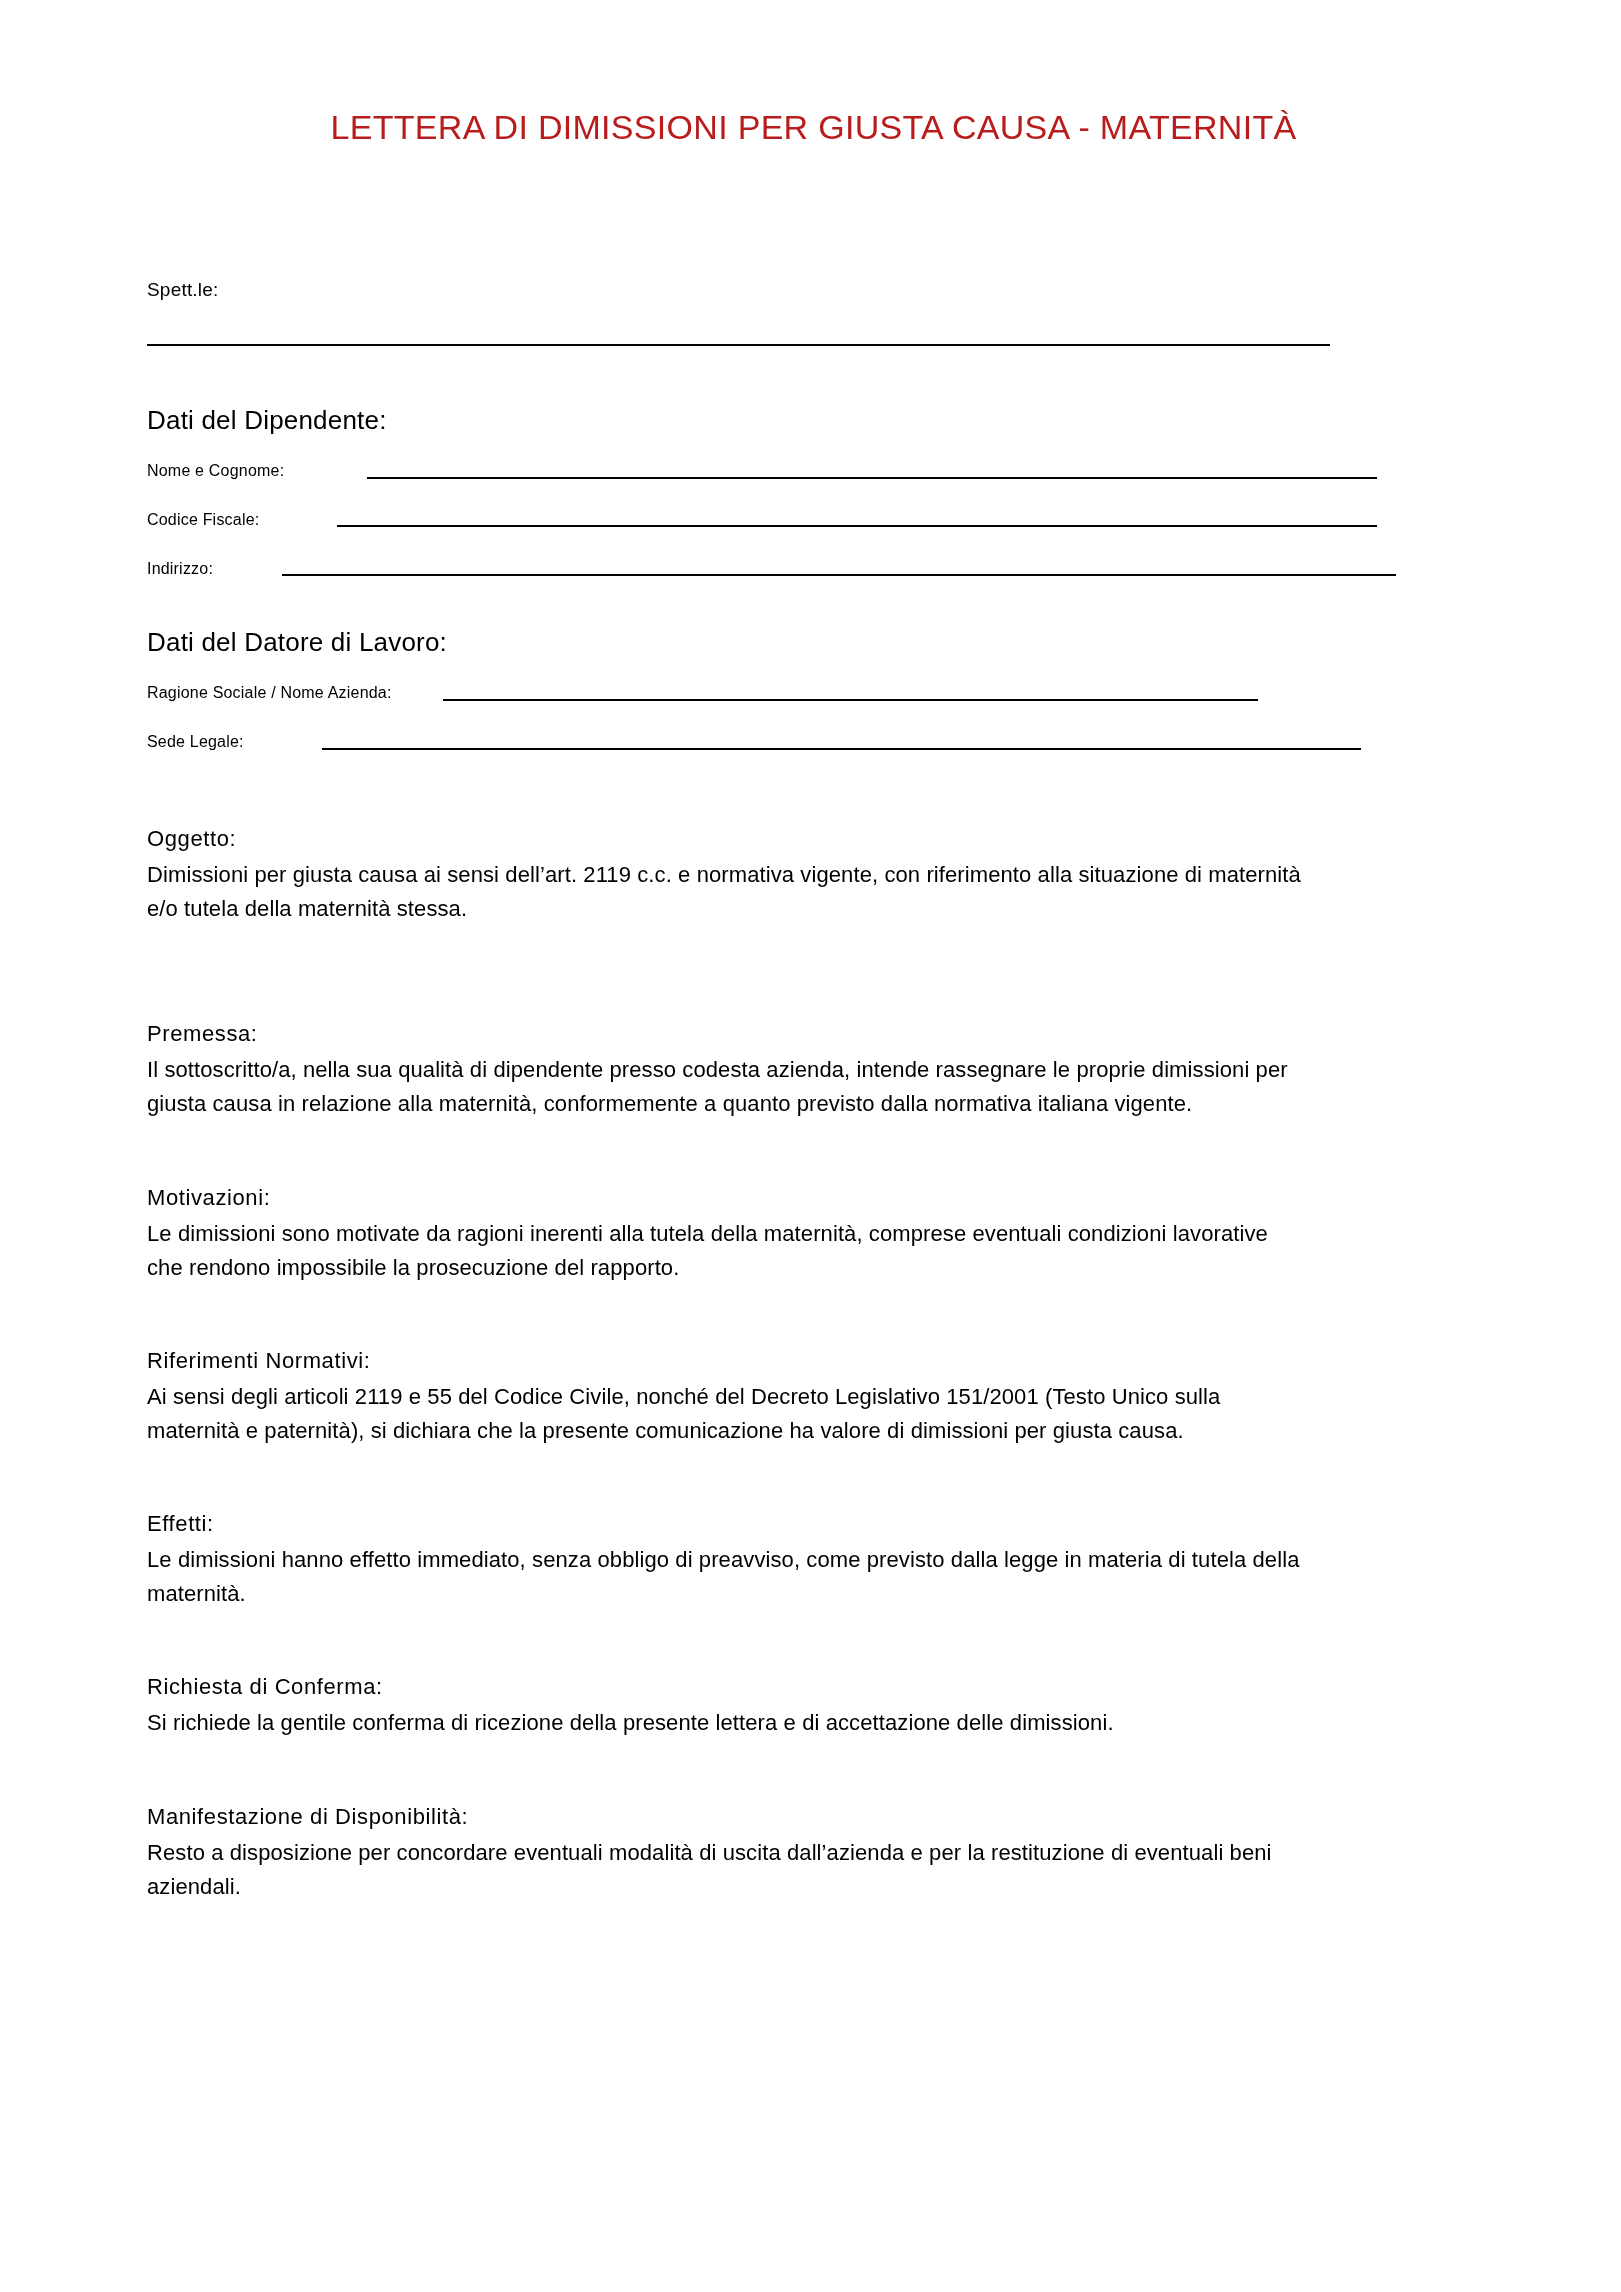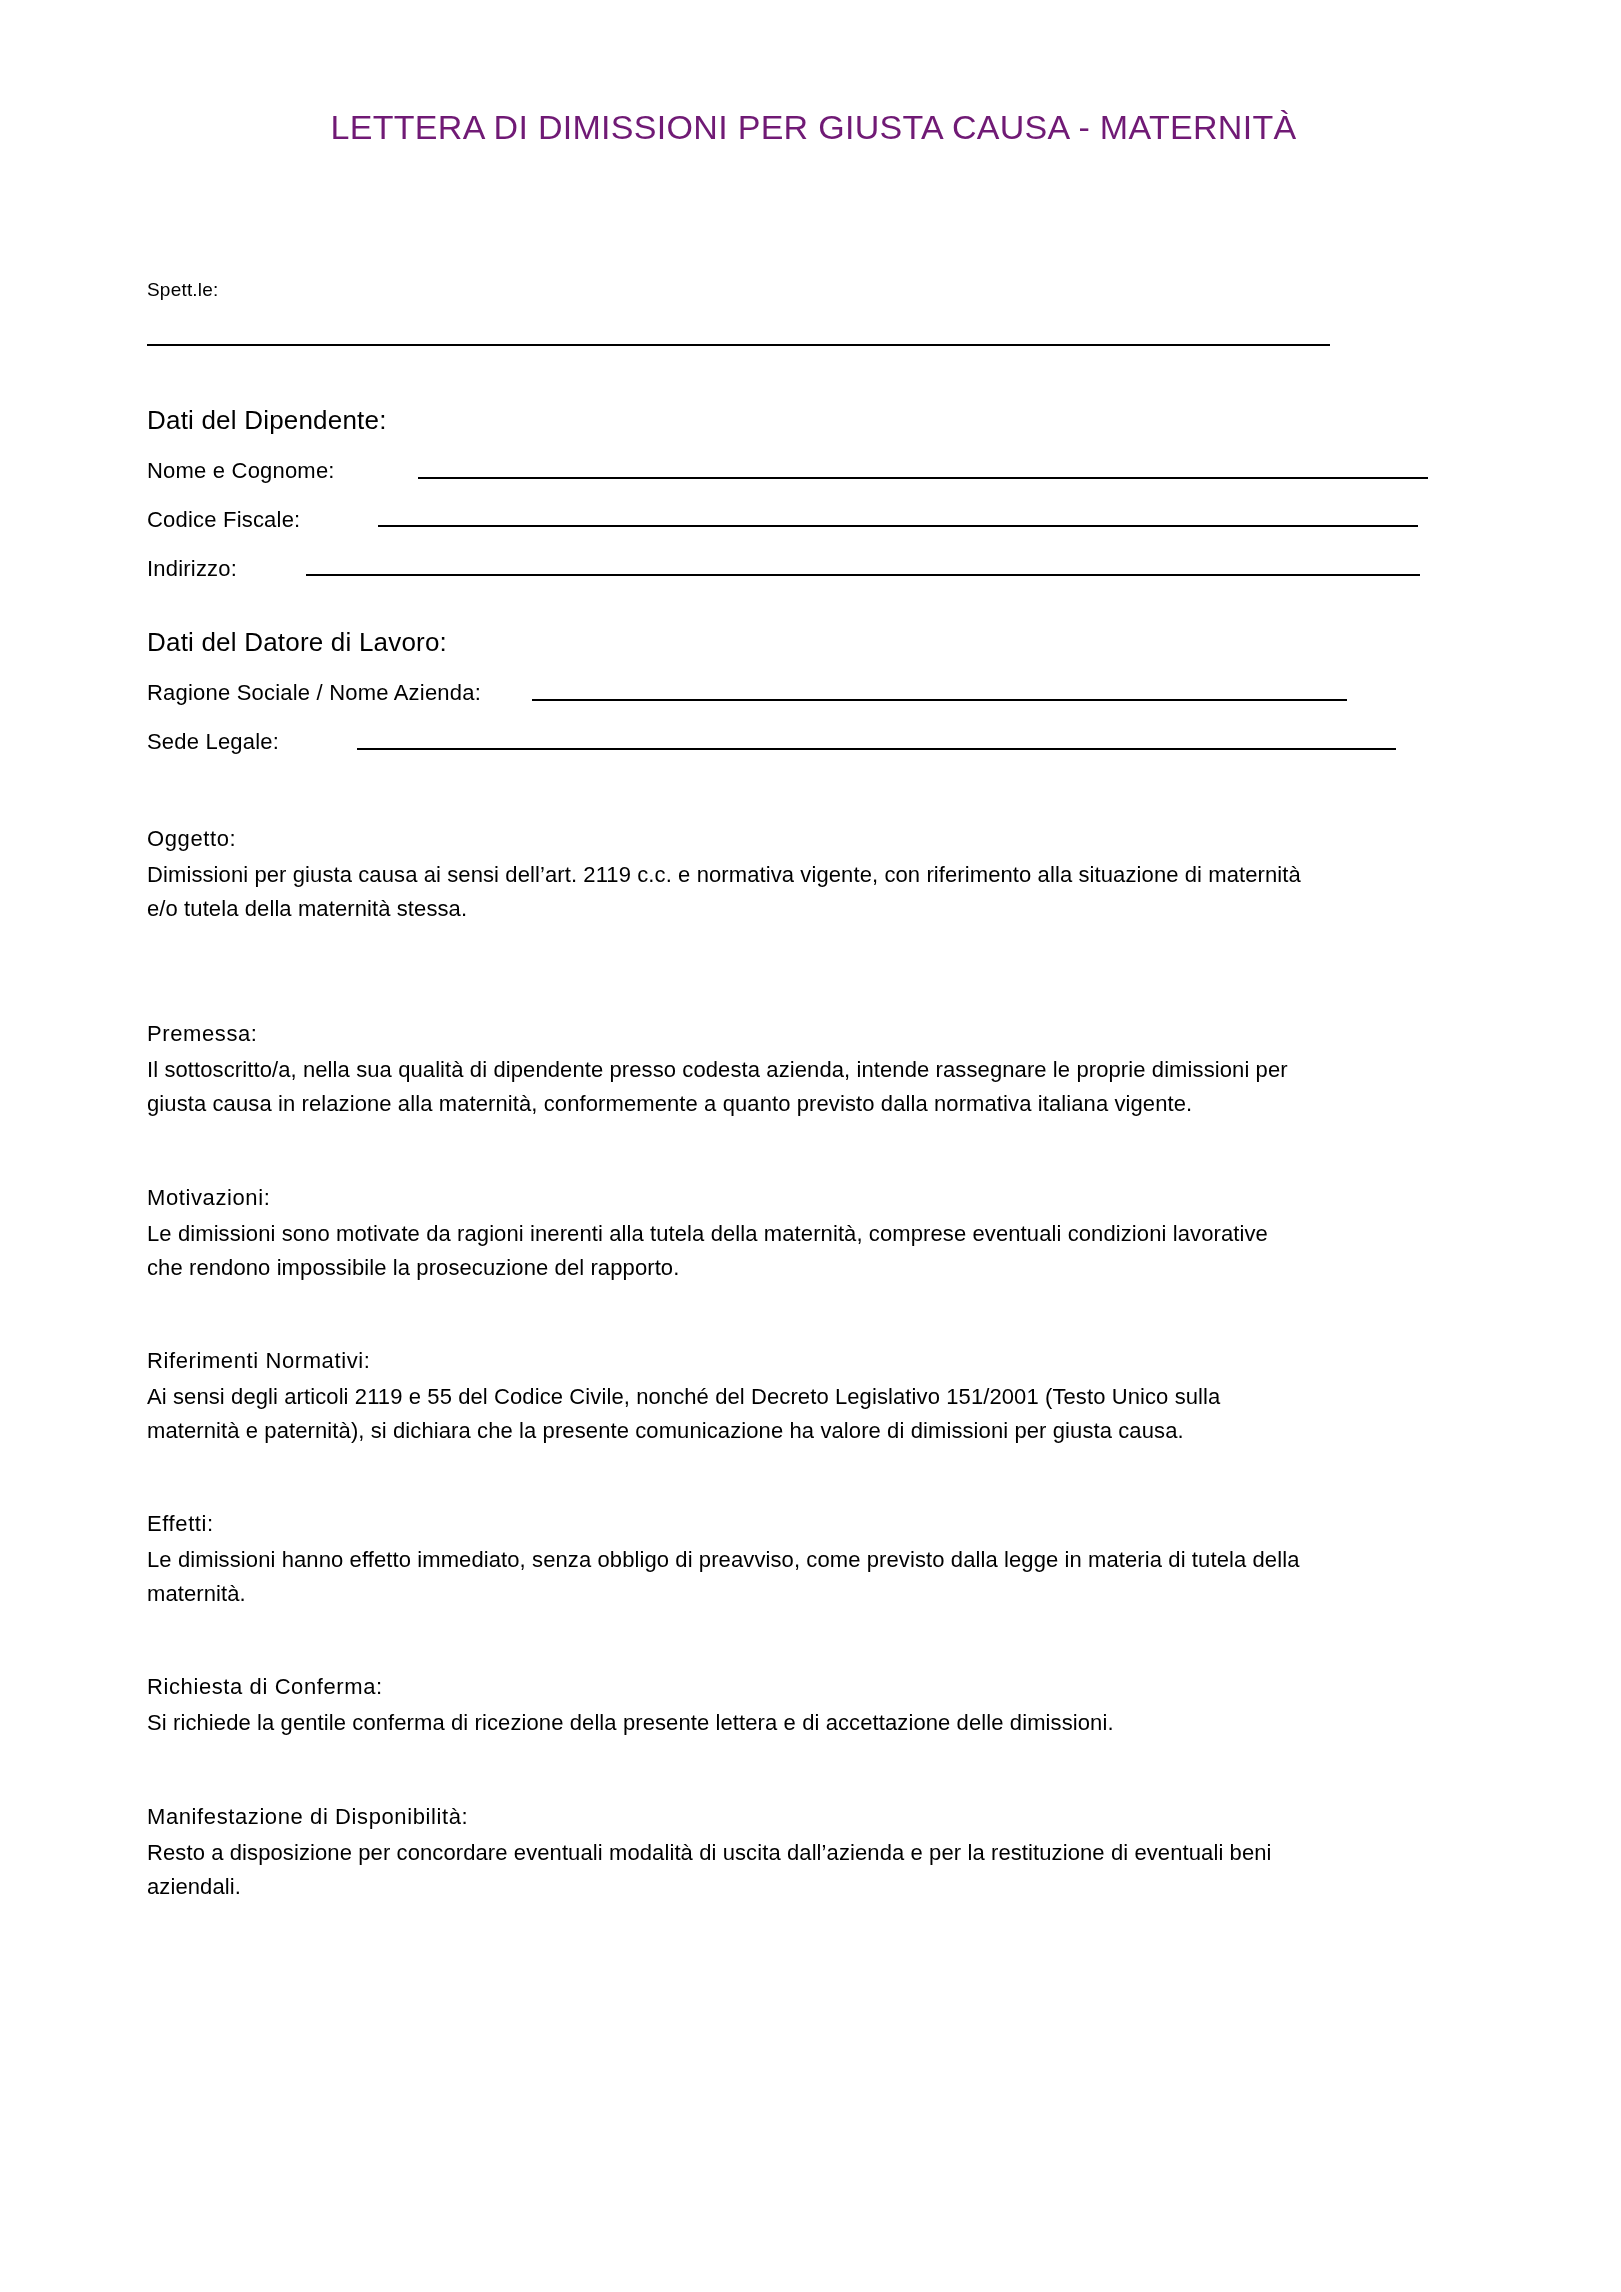--- a/index.html
+++ b/index.html
@@ -24,21 +24,21 @@
     top: 0;
     width: 1333px;
   }
   .doc-title {
     text-align: center;
     font-size: 34px;
     font-weight: 400;
     letter-spacing: 0.3px;
     margin-top: 108px;
     margin-bottom: 0;
-    color: #701a75;
+    color: #b91c1c;
   }
   .spacer-28 { height: 27.4px; }
   .spacer-36 { height: 35px; }
   .spacer-46 { height: 45px; }
   .spacer-60 { height: 59px; }
 
   
   .recipient-label {
     margin-top: 132px;
     font-size: 19px;
@@ -52,21 +52,21 @@
   }
 
   
   .field-row {
     display: flex;
     align-items: flex-end;
     margin-top: 15.7px;
     height: 33px;
   }
   .field-label {
-    font-size: 22px;
+    font-size: 16px;
     line-height: 27.4px;
     white-space: nowrap;
     letter-spacing: 0.2px;
     text-align: center;
   }
   .field-rule {
     flex: 0 0 auto;
     border-bottom: 2.5px solid #000;
     height: 0;
     margin-bottom: 5.9px;

